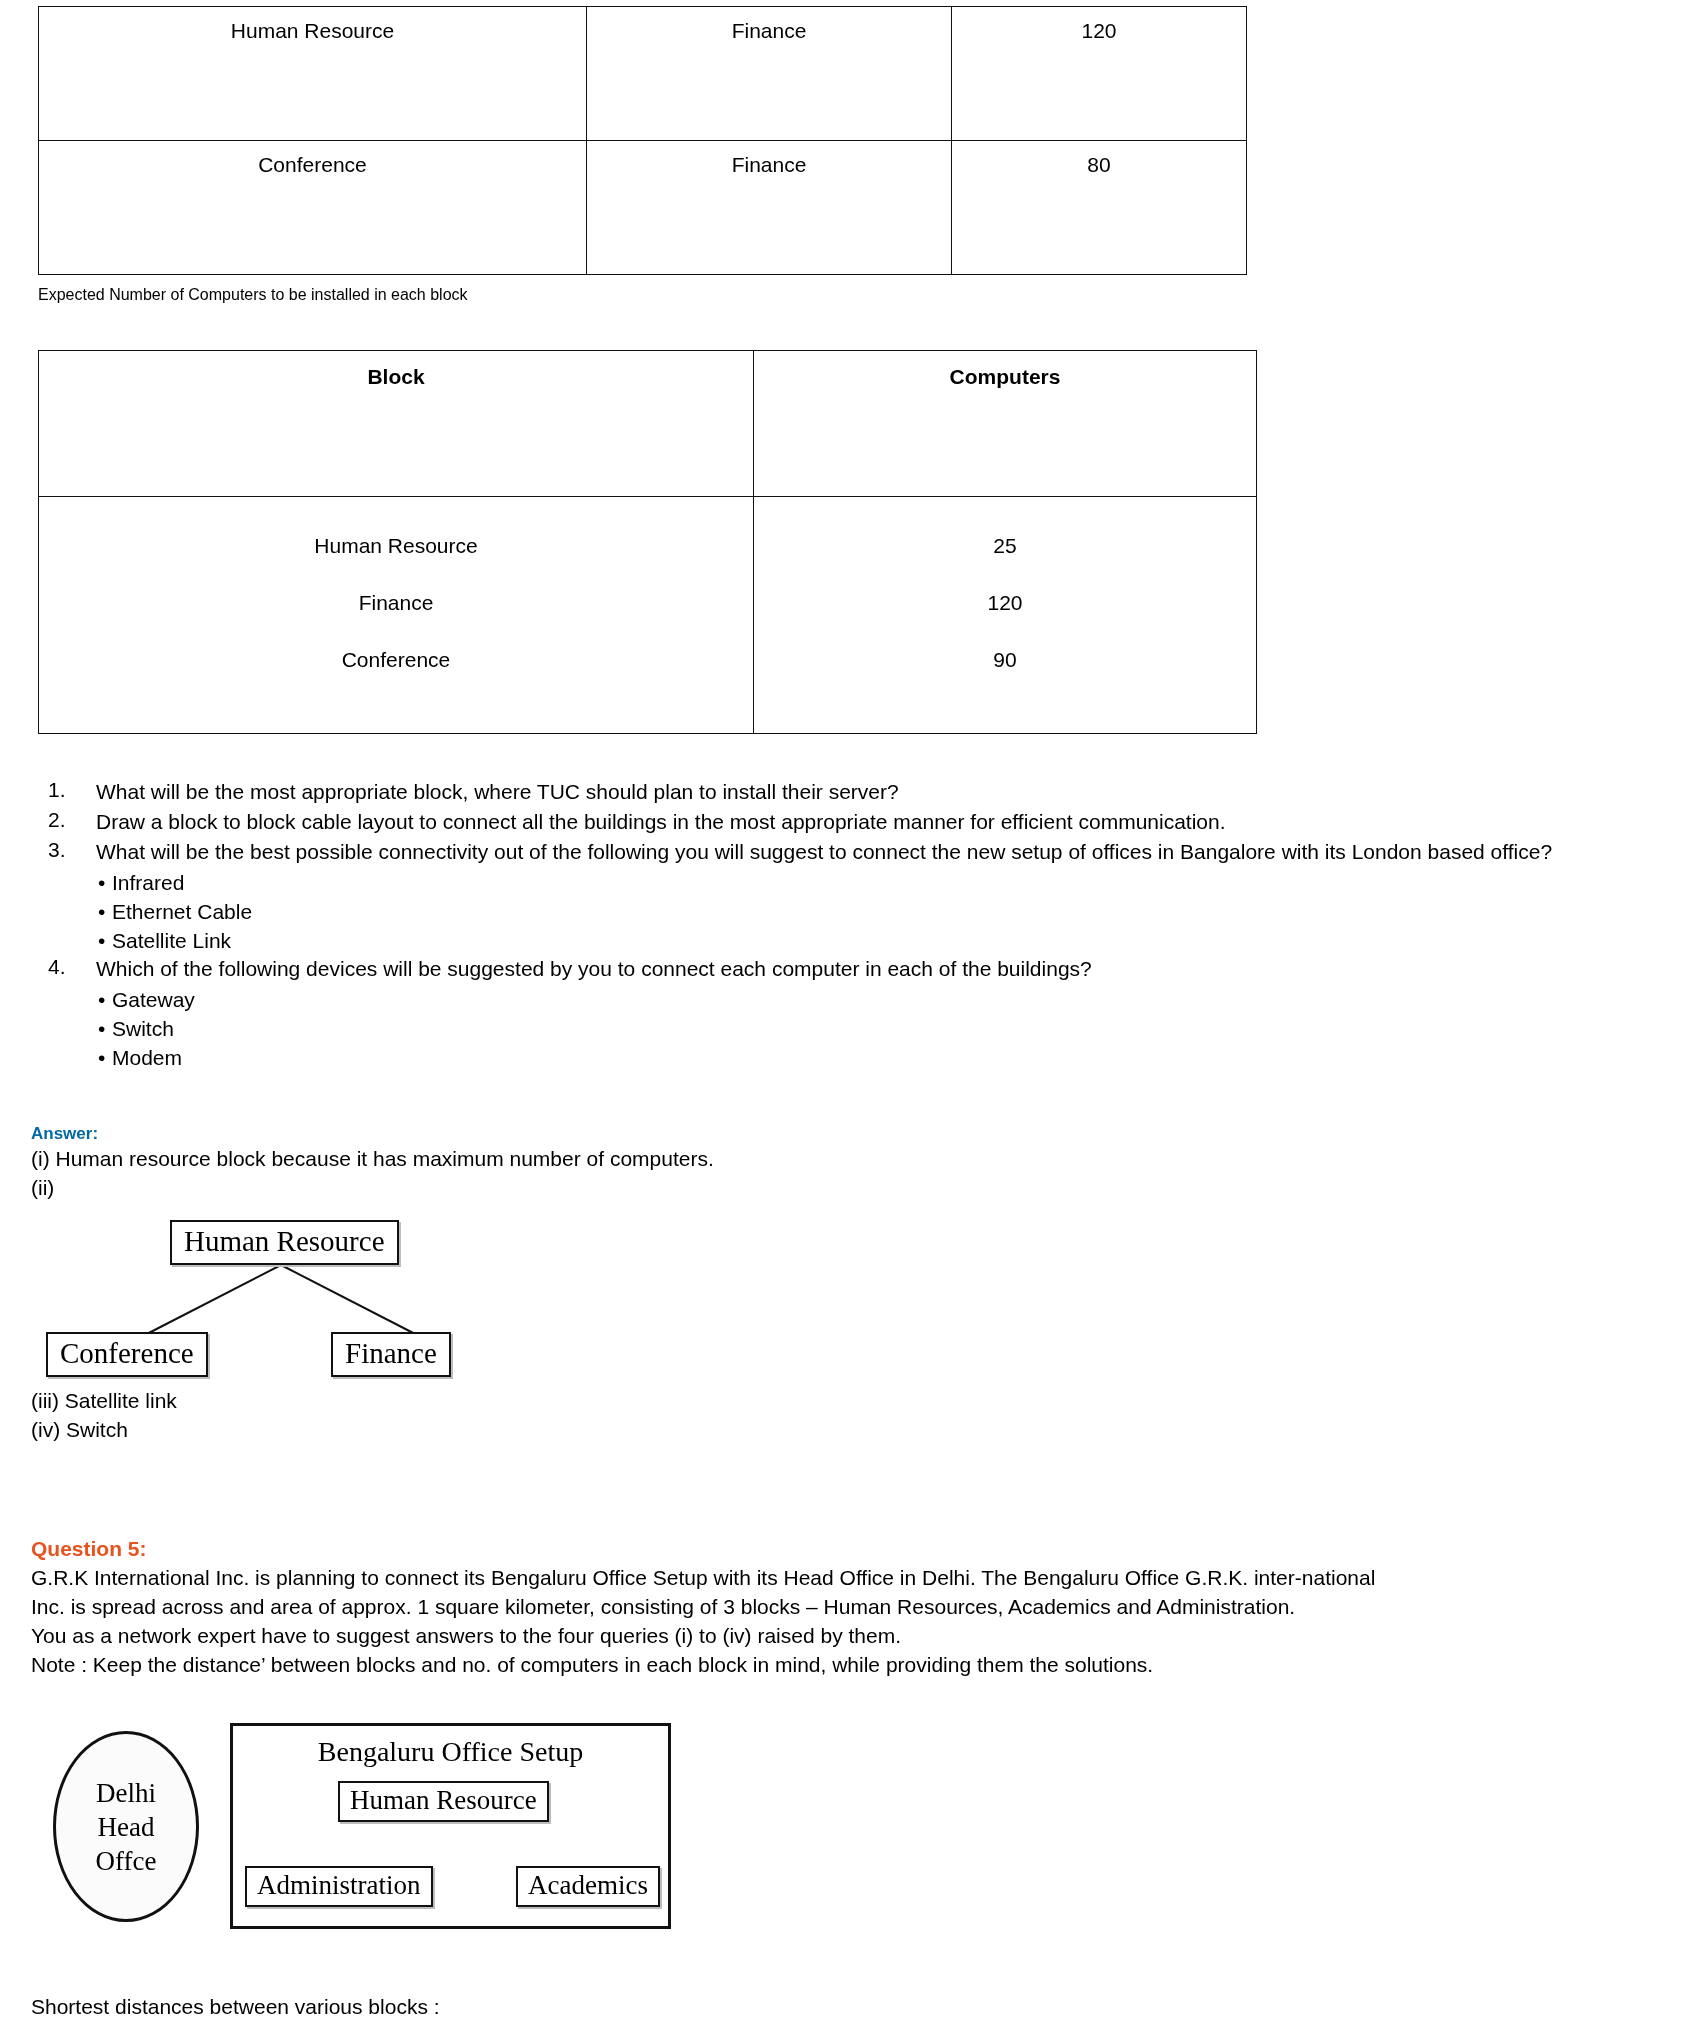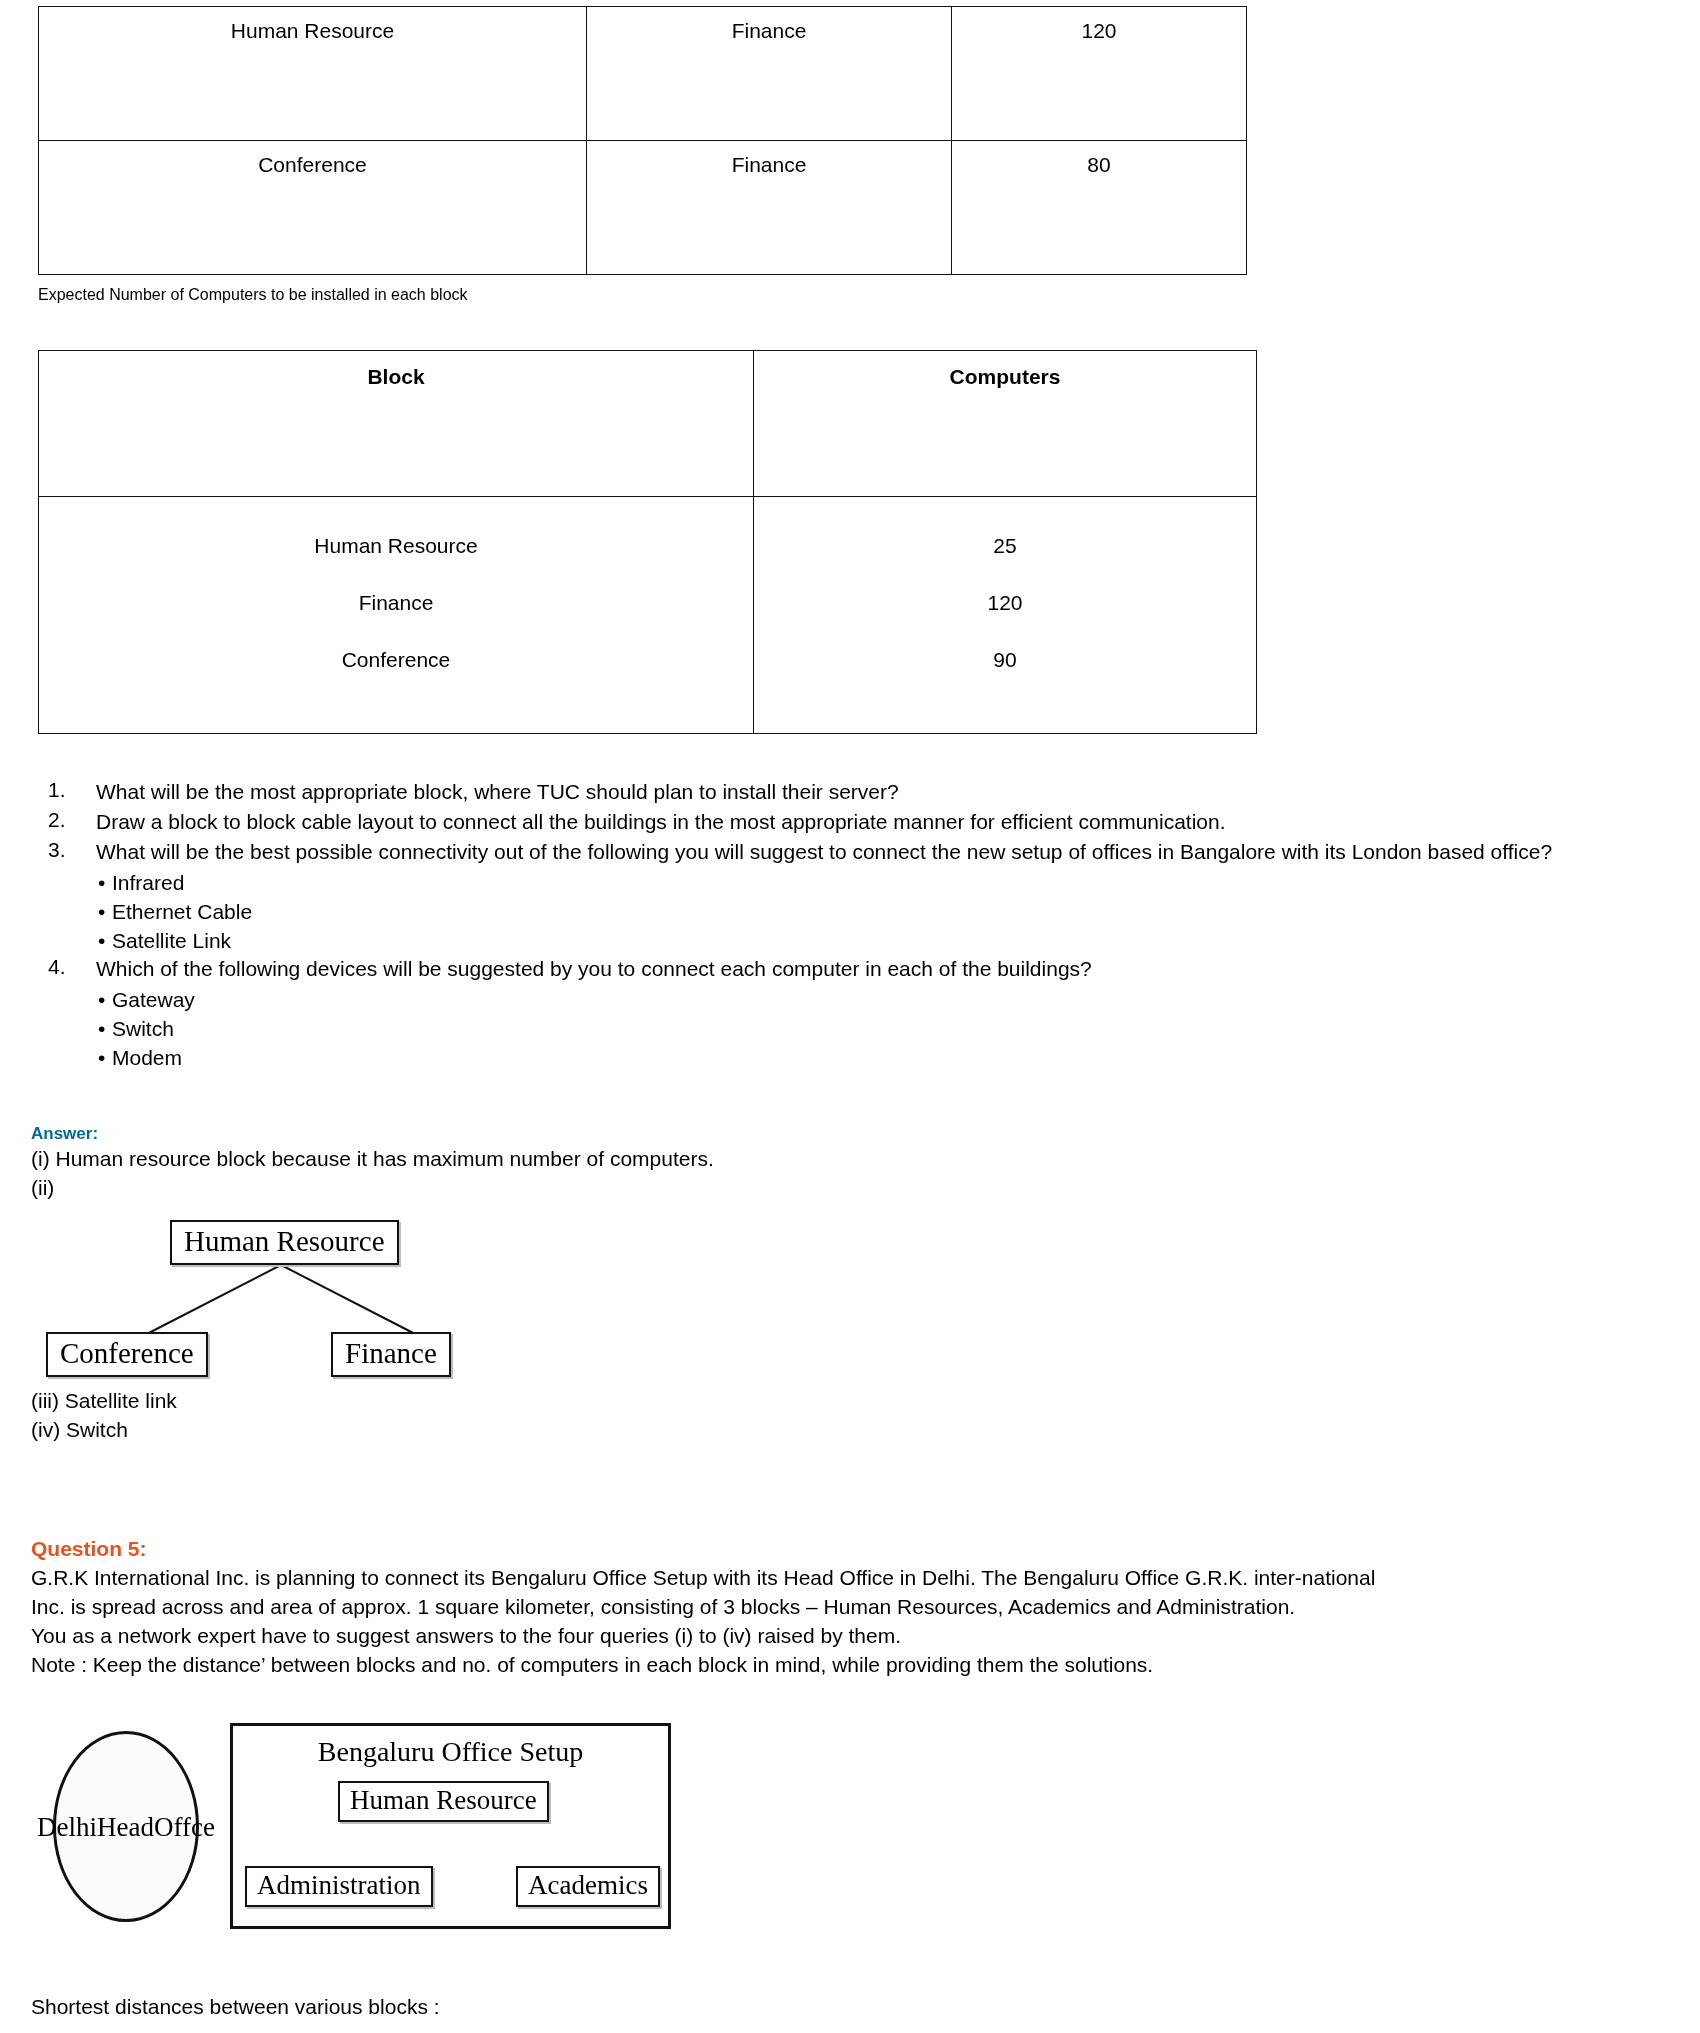--- a/index.html
+++ b/index.html
@@ -72,21 +72,21 @@
   #q5{position:absolute;left:31px;top:1534px;width:1640px;font-size:21px;}
   #q5-label{color:#e8521f;font-weight:bold;}
   #q5 p{margin:0;line-height:29px;}
 
   
   #bng{position:absolute;left:45px;top:1723px;width:760px;height:220px;}
   #ellipse{
     position:absolute;left:8px;top:8px;width:140px;height:185px;
     border:3px solid #111;border-radius:50%;
     background:#fbfbfb;
-    display:flex;align-items:center;justify-content:center;
+    display:flex;flex-direction:column;align-items:center;justify-content:center;
     font-family:"Liberation Serif", serif;font-size:27px;line-height:34px;
   }
   #outer-box{
     position:absolute;left:185px;top:0px;width:435px;height:200px;
     border:3px solid #111;background:#fff;
   }
   #bng-title{
     position:absolute;left:0;top:10px;width:100%;text-align:center;
     font-family:"Liberation Serif", serif;font-size:28px;font-weight:normal;
   }

